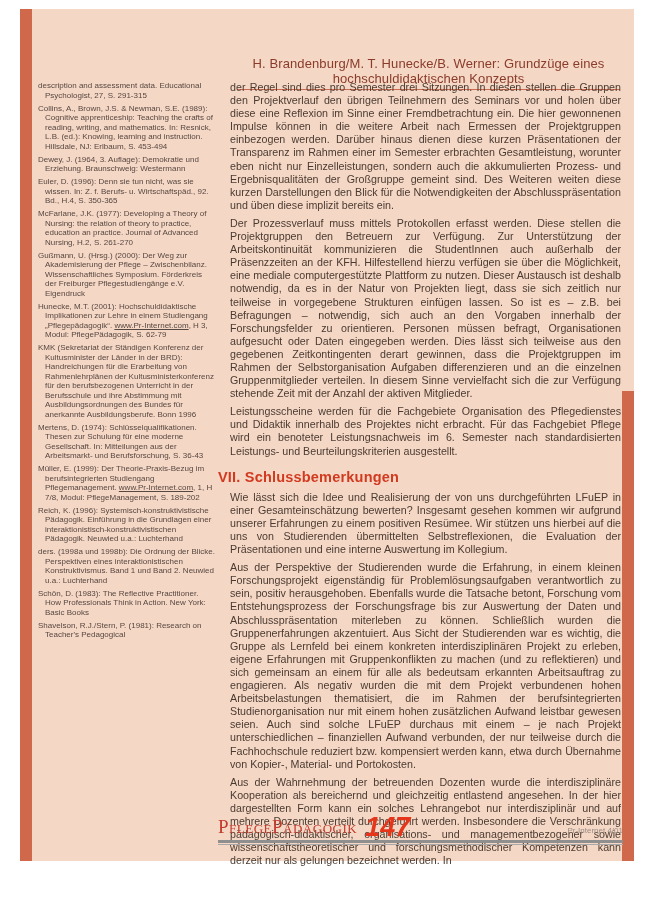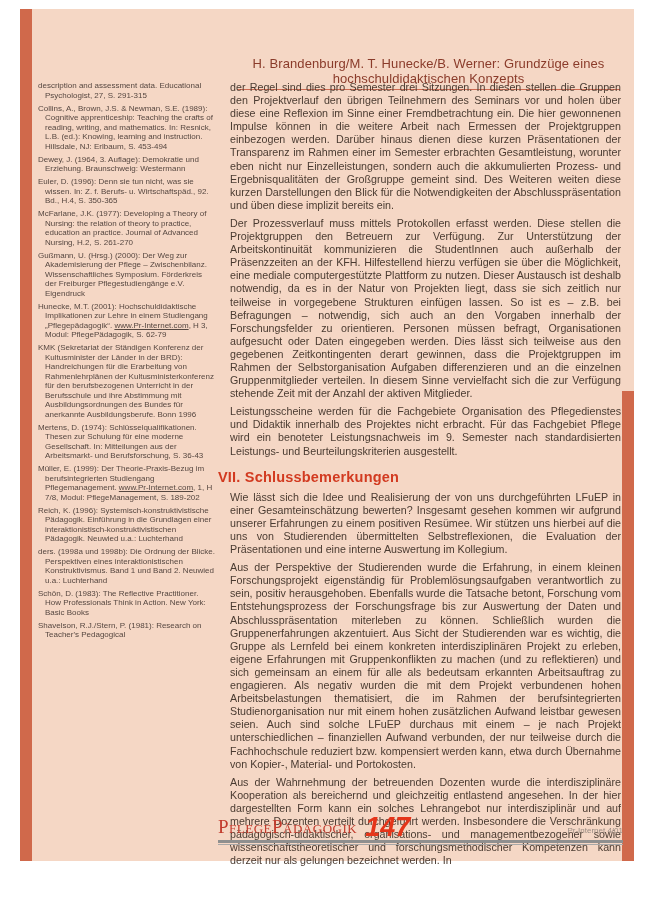--- a/index.html
+++ b/index.html
@@ -70,21 +70,21 @@
   <p><span>Müller, E. (1999): Der Theorie-Praxis-Bezug im berufsintegrierten Studiengang Pflegemanagement. </span><span class="link">www.Pr-Internet.com</span><span>, 1, H 7/8, Modul: PflegeManagement, S. 189-202</span></p>
   <p>Reich, K. (1996): Systemisch-konstruktivistische Pädagogik. Einführung in die Grundlagen einer interaktionistisch-konstruktivistischen Pädagogik. Neuwied u.a.: Luchterhand</p>
   <p>ders. (1998a und 1998b): Die Ordnung der Blicke. Perspektiven eines interaktionistischen Konstruktivismus. Band 1 und Band 2. Neuwied u.a.: Luchterhand</p>
   <p>Schön, D. (1983): The Reflective Practitioner. How Professionals Think in Action. New York: Basic Books</p>
   <p>Shavelson, R.J./Stern, P. (1981): Research on Teacher's Pedagogical</p>
 </div>
 
 <div class="main">
   <p>der Regel sind dies pro Semester drei Sitzungen. In diesen stellen die Gruppen den Projektverlauf den übrigen Teilnehmern des Seminars vor und holen über diese eine Reflexion im Sinne einer Fremdbetrachtung ein. Die hier gewonnenen Impulse können in die weitere Arbeit nach Ermessen der Projektgruppen einbezogen werden. Darüber hinaus dienen diese kurzen Präsentationen der Transparenz im Rahmen einer im Semester erbrachten Gesamtleistung, worunter eben nicht nur Einzelleistungen, sondern auch die akkumulierten Prozess- und Ergebnisqualitäten der Großgruppe gemeint sind. Des Weiteren weiten diese kurzen Darstellungen den Blick für die Notwendigkeiten der Abschlusspräsentation und üben diese implizit bereits ein.</p>
   <p>Der Prozessverlauf muss mittels Protokollen erfasst werden. Diese stellen die Projektgruppen den Betreuern zur Verfügung. Zur Unterstützung der Arbeitskontinuität kommunizieren die StudentInnen auch außerhalb der Präsenzzeiten an der KFH. Hilfestellend hierzu verfügen sie über die Möglichkeit, eine mediale computergestützte Plattform zu nutzen. Dieser Austausch ist deshalb notwendig, da es in der Natur von Projekten liegt, dass sie sich zeitlich nur teilweise in vorgegebene Strukturen einfügen lassen. So ist es – z.B. bei Befragungen – notwendig, sich auch an den Vorgaben innerhalb der Forschungsfelder zu orientieren. Personen müssen befragt, Organisationen aufgesucht oder Daten eingegeben werden. Dies lässt sich teilweise aus den gegebenen Zeitkontingenten derart gewinnen, dass die Projektgruppen im Rahmen der Selbstorganisation Aufgaben differenzieren und an die einzelnen Gruppenmitglieder verteilen. In diesem Sinne vervielfacht sich die zur Verfügung stehende Zeit mit der Anzahl der aktiven Mitglieder.</p>
-  <p>Leistungsscheine werden für die Fachgebiete Organisation des Pflegedienstes und Didaktik innerhalb des Projektes nicht erbracht. Für das Fachgebiet Pflege wird ein benoteter Leistungsnachweis im 9. Semester nach standardisierten Leistungs- und Beurteilungskriterien ausgestellt.</p>
+  <p>Leistungsscheine werden für die Fachgebiete Organisation des Pflegedienstes und Didaktik innerhalb des Projektes nicht erbracht. Für das Fachgebiet Pflege wird ein benoteter Leistungsnachweis im 6. Semester nach standardisierten Leistungs- und Beurteilungskriterien ausgestellt.</p>
   <h2>VII. Schlussbemerkungen</h2>
   <p>Wie lässt sich die Idee und Realisierung der von uns durchgeführten LFuEP in einer Gesamteinschätzung bewerten? Insgesamt gesehen kommen wir aufgrund unserer Erfahrungen zu einem positiven Resümee. Wir stützen uns hierbei auf die uns von Studierenden übermittelten Selbstreflexionen, die Evaluation der Präsentationen und eine interne Auswertung im Kollegium.</p>
   <p>Aus der Perspektive der Studierenden wurde die Erfahrung, in einem kleinen Forschungsprojekt eigenständig für Problemlösungsaufgaben verantwortlich zu sein, positiv herausgehoben. Ebenfalls wurde die Tatsache betont, Forschung vom Entstehungsprozess der Forschungsfrage bis zur Auswertung der Daten und Abschlusspräsentation miterleben zu können. Schließlich wurden die Gruppenerfahrungen akzentuiert. Aus Sicht der Studierenden war es wichtig, die Gruppe als Lernfeld bei einem konkreten interdisziplinären Projekt zu erleben, eigene Erfahrungen mit Gruppenkonflikten zu machen (und zu reflektieren) und sich gemeinsam an einem für alle als bedeutsam erkannten Arbeitsauftrag zu engagieren. Als negativ wurden die mit dem Projekt verbundenen hohen Arbeitsbelastungen thematisiert, die im Rahmen der berufsintegrierten Studienorganisation nur mit einem hohen zusätzlichen Aufwand leistbar gewesen seien. Auch sind solche LFuEP durchaus mit einem – je nach Projekt unterschiedlichen – finanziellen Aufwand verbunden, der nur teilweise durch die Fachhochschule reduziert bzw. kompensiert werden kann, etwa durch Übernahme von Kopier-, Material- und Portokosten.</p>
   <p>Aus der Wahrnehmung der betreuenden Dozenten wurde die interdisziplinäre Kooperation als bereichernd und gleichzeitig entlastend angesehen. In der hier dargestellten Form kann ein solches Lehrangebot nur interdisziplinär und auf mehrere Dozenten verteilt durchgeführt werden. Insbesondere die Verschränkung pädagogisch-didaktischer, organisations- und managementbezogener sowie wissenschaftstheoretischer und forschungsmethodischer Kompetenzen kann derzeit nur als gelungen bezeichnet werden. In</p>
 </div>
 
 <div class="footer">
   <div class="footer-row">
     <span class="logo-group">
       <span class="journal-logo">PflegePädagogik</span>

